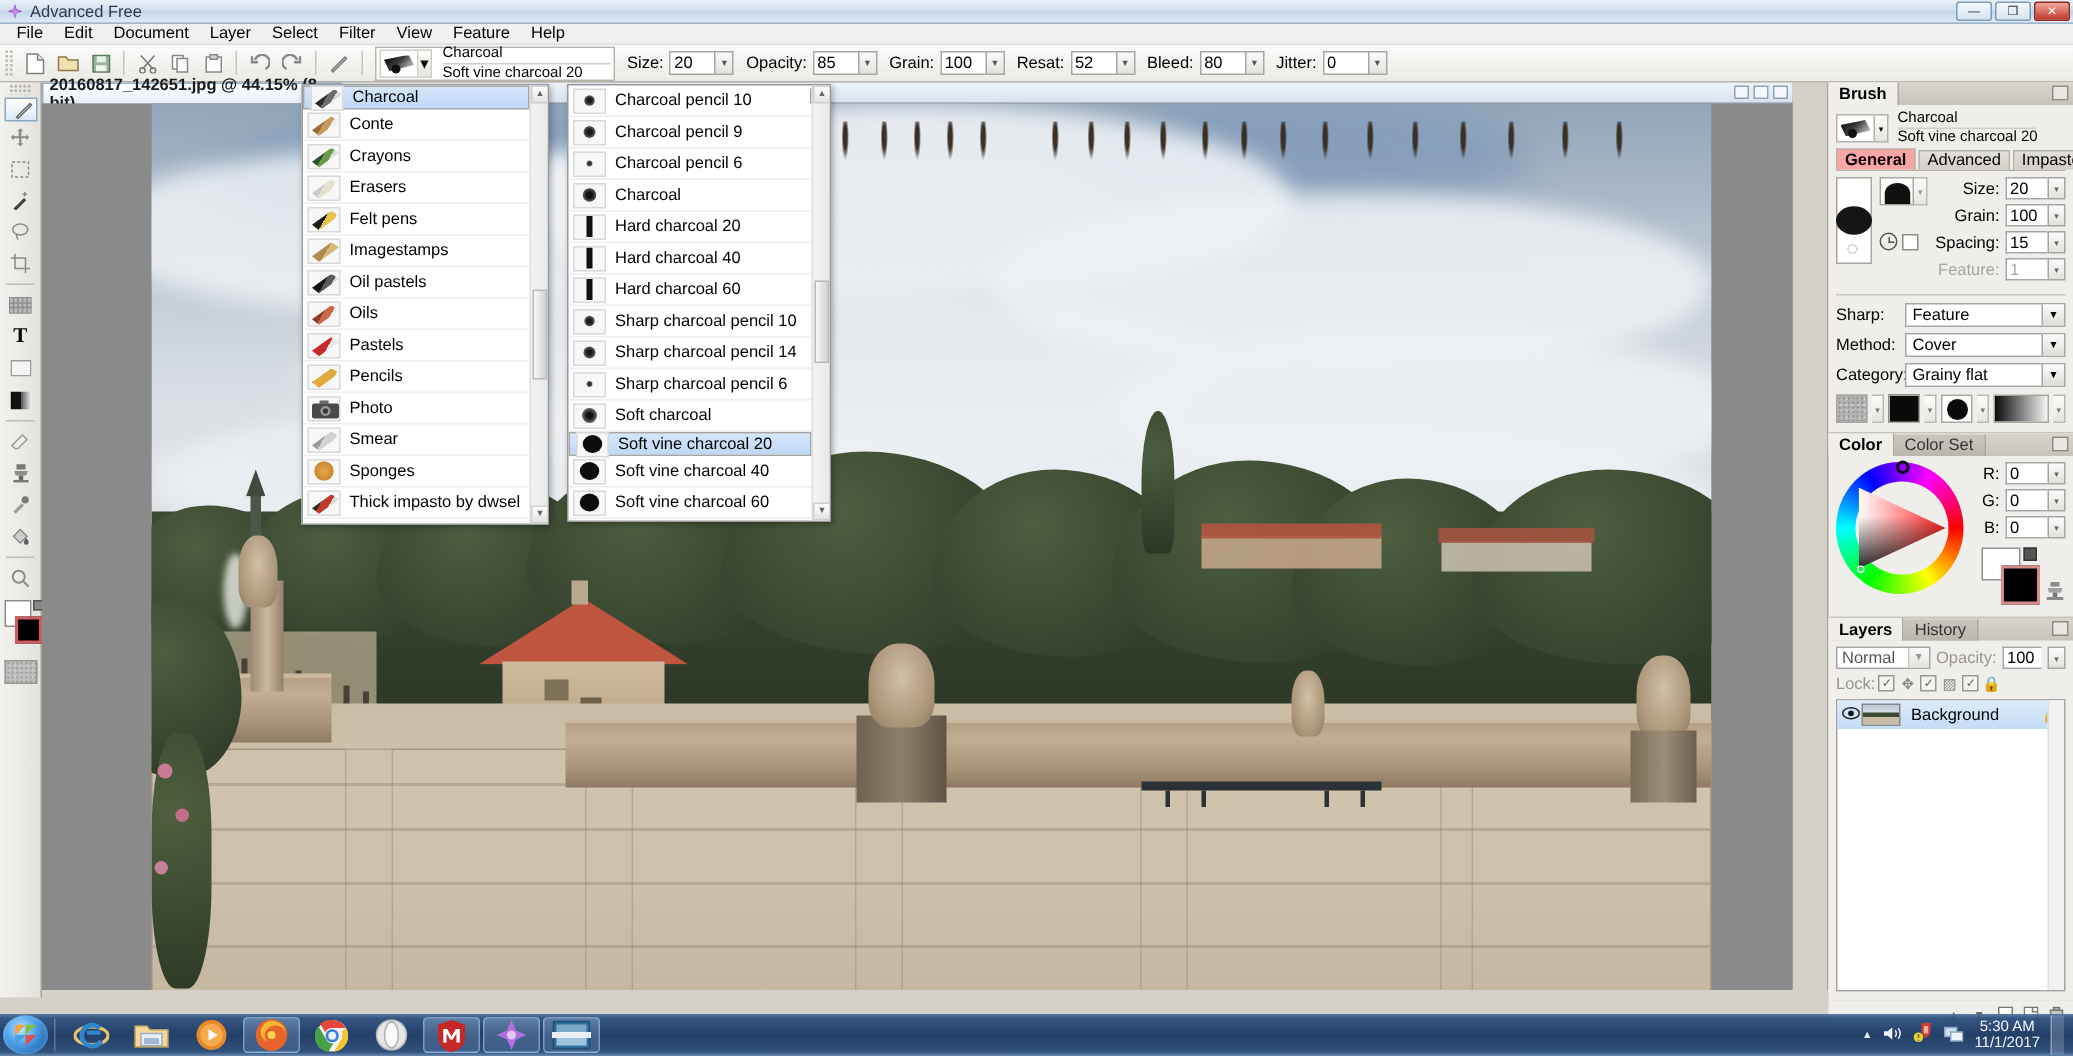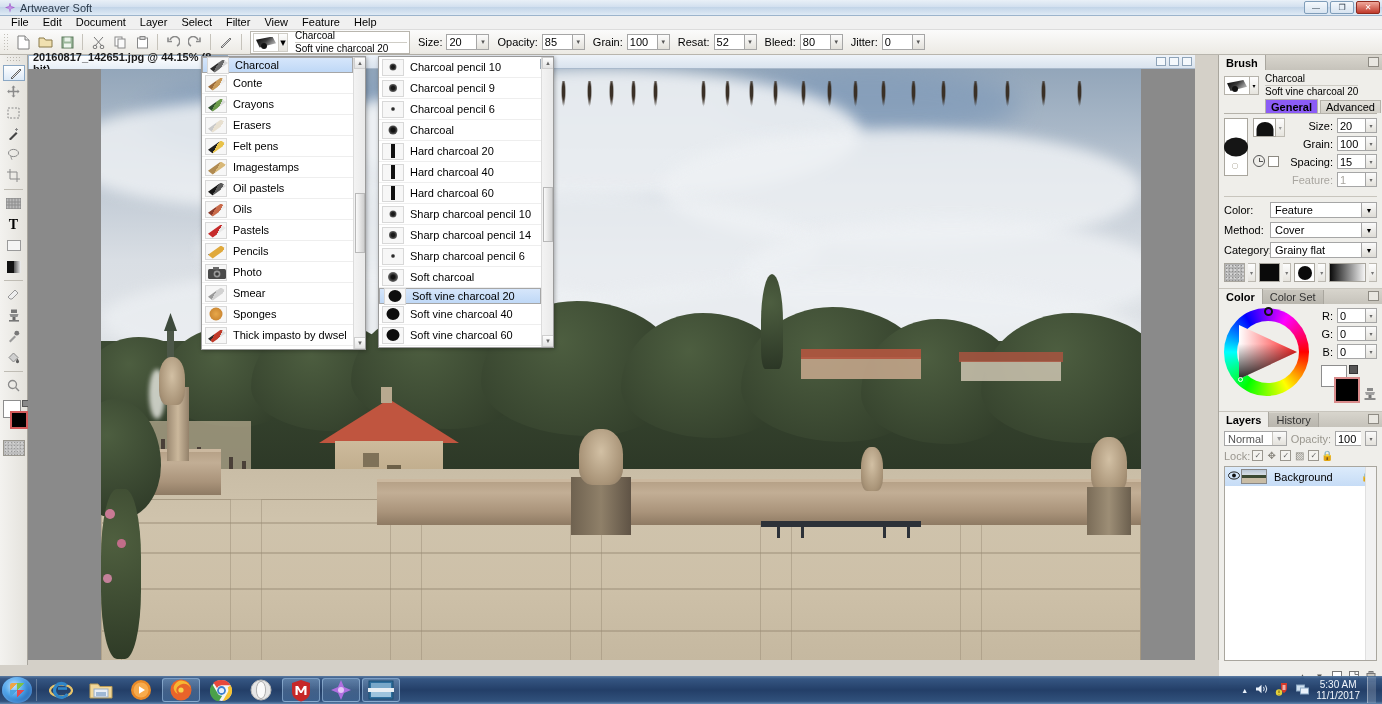--- a/index.html
+++ b/index.html
@@ -218,21 +218,21 @@
   .brush-head .sw { width:26px;height:19px; border:1px solid #b5b2aa; background:#fff; position:relative; overflow:hidden;}
   .brush-head .ar { width:9px;height:19px;border:1px solid #b5b2aa;border-left:none;
      background: linear-gradient(to bottom,#fdfdfd,#e6e4de);display:flex;align-items:center;justify-content:center;font-size:6px;}
   .brush-head .tx { margin-left:6px; line-height:10px; }
   .brush-head .tx .a { font-size:10px; border-bottom:1px solid #cfcdc6; padding-bottom:1px;}
   .brush-head .tx .b { font-size:10px; padding-top:1px;}
 
   .subtabs { display:flex; align-items:flex-end; height:14px; border-bottom:1px solid #b5b2aa; margin-bottom:4px;}
   .stab { font-size:11px; padding:0 5px; height:13px; display:flex;align-items:center;
      border:1px solid #b5b2aa; border-bottom:none; background:linear-gradient(to bottom,#e2e0da,#d2cfc7); margin-right:2px;}
-  .stab.act { background:#8b5cf6; font-weight:bold; height:14px;margin-left:41px;}
+  .stab.act { background:#fca5a5; font-weight:bold; height:14px;}
 
   .brushgrid { display:flex; gap:5px; }
   .bg-preview { width:58px;height:58px;background:#fff;border:1px solid #a9a69e; position:relative;}
   .bg-preview .blob { position:absolute; left:50%; top:50%; transform:translate(-50%,-50%);
      width:24px;height:19px;border-radius:50%; background:#151515; filter: blur(.4px);}
   .bg-preview .sun { position:absolute; left:4px; bottom:3px; width:12px;height:12px;
      background-image: radial-gradient(circle, transparent 28%, #d8d5cd 29% 40%, transparent 41%);}
   .bg-mid { width:34px; }
   .bg-shape { width:23px;height:19px;border:1px solid #a9a69e;background:#fff;position:relative;overflow:hidden;}
   .bg-shape .hump { position:absolute;left:50%;bottom:0;transform:translateX(-50%);
@@ -342,21 +342,21 @@
   .clock { text-align:center; line-height:11px; font-size:10px; color:#f2f7fc;}
   .showdesk { width:9px; height:26px; background: rgba(255,255,255,.18); border-left:1px solid rgba(255,255,255,.35); }
 </style>
 </head>
 <body>
 
 <div id="app">
 
   <div class="titlebar">
     <div class="tb-icon"></div>
-    <div class="tb-title">Artweaver Soft</div>
+    <div class="tb-title">Advanced Free</div>
     <div class="tb-buttons">
       <div class="tb-btn">
           <span class="g">—</span>
         </div>
       <div class="tb-btn">
           <span class="g">❐</span>
         </div>
       <div class="tb-btn close">
           <span class="g">✕</span>
         </div>
@@ -990,21 +990,21 @@
               <label>Feature:</label>
               <input class="fin" disabled="" value="1" style="">
                 <div class="fsb">▾</div>
             </div>
           </div>
         </div>
 
         <div style="height:1px;background:#c8c5bd;margin:6px 0 5px 0;"></div>
 
         <div class="sel-row">
-          <label>Color:</label>
+          <label>Sharp:</label>
           <div class="sel">
               <span>Feature</span>
               <span class="ar">▼</span>
             </div>
         </div>
         <div class="sel-row">
           <label>Method:</label>
           <div class="sel">
               <span>Cover</span>
               <span class="ar">▼</span>

